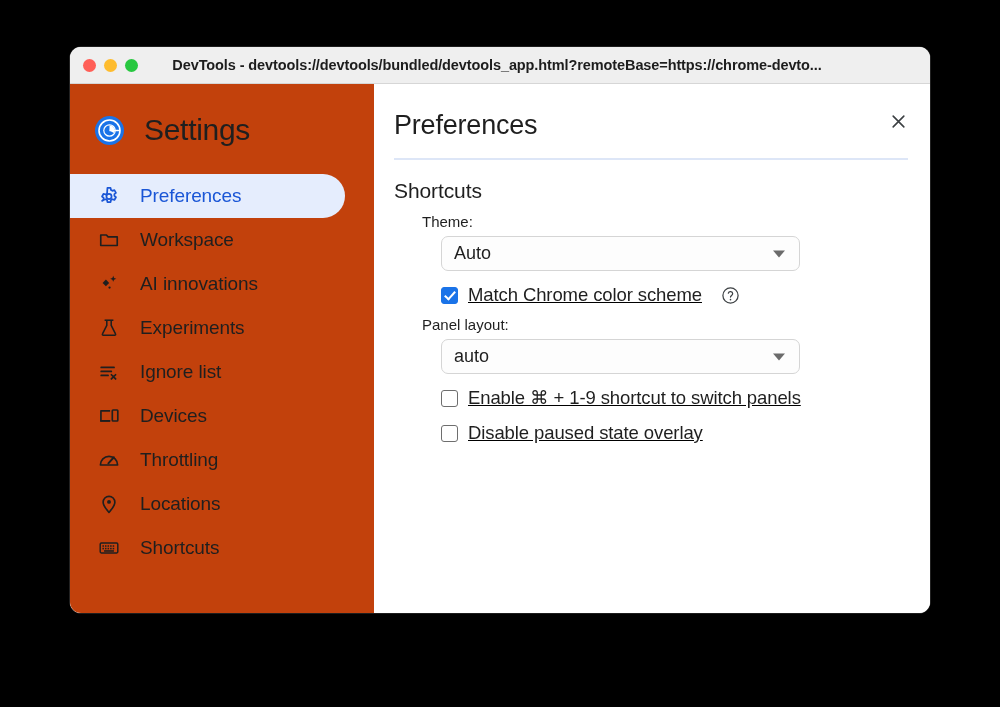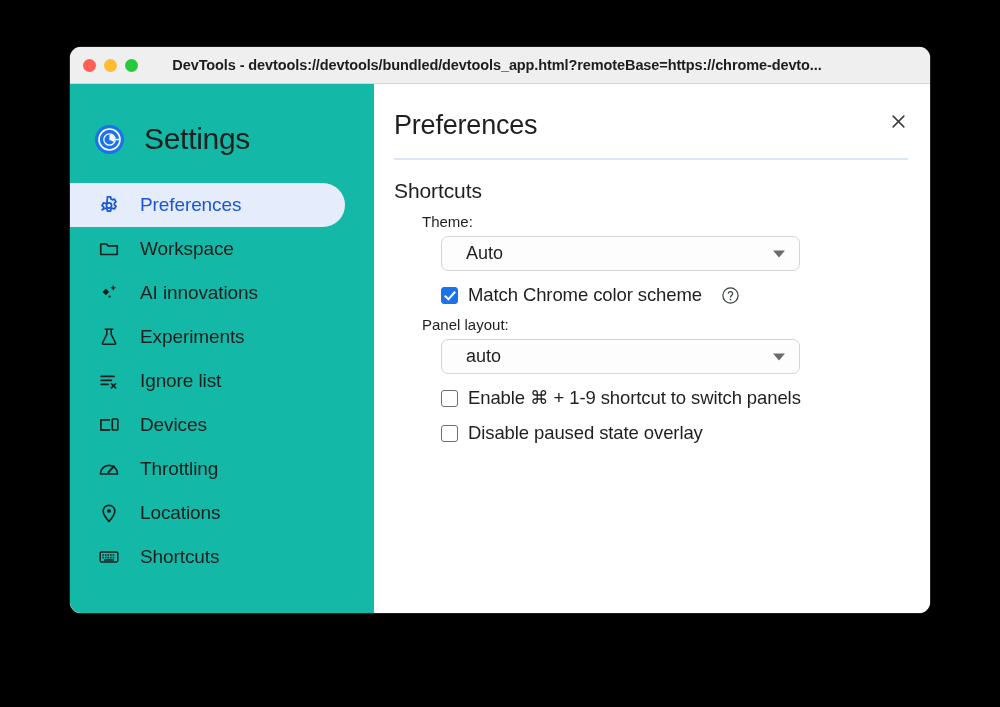--- a/index.html
+++ b/index.html
@@ -70,22 +70,22 @@
   .body-wrap {
     display: flex;
     height: 529px;
     background: #ffffff;
   }
 
   
   .sidebar {
     width: 304px;
     flex: 0 0 304px;
-    padding-top: 38px;
-    background: #14b8a6;
+    padding-top: 29px;
+    background: #c2410c;
   }
 
   .brand {
     display: flex;
     align-items: center;
     gap: 18px;
     padding-left: 23px;
     margin-bottom: 27px;
   }
   .brand-logo { width: 33px; height: 33px; display: block; }
@@ -175,21 +175,21 @@
   .select {
     position: relative;
     width: 359px;
     height: 35px;
     margin-left: 19px;
     border: 1px solid #d5d5d5;
     border-radius: 7px;
     background: #fdfdfd;
     display: flex;
     align-items: center;
-    padding: 0 24px;
+    padding: 0 12px;
     font-size: 18px;
     color: #1f1f1f;
     cursor: pointer;
   }
   .select .arrow {
     position: absolute;
     right: 14px;
     top: 50%;
     transform: translateY(-50%);
     width: 0; height: 0;
@@ -197,20 +197,21 @@
     border-right: 6px solid transparent;
     border-top: 7px solid #6b6b6b;
   }
 
   .check-row {
     display: flex;
     align-items: center;
     gap: 10px;
     padding-left: 47px;
     margin-top: 13px;
+    text-decoration: underline;
   }
   .checkbox {
     width: 17px; height: 17px;
     flex: 0 0 17px;
     border: 1.6px solid #6e6e6e;
     border-radius: 3px;
     background: #ffffff;
     cursor: pointer;
     position: relative;
   }

